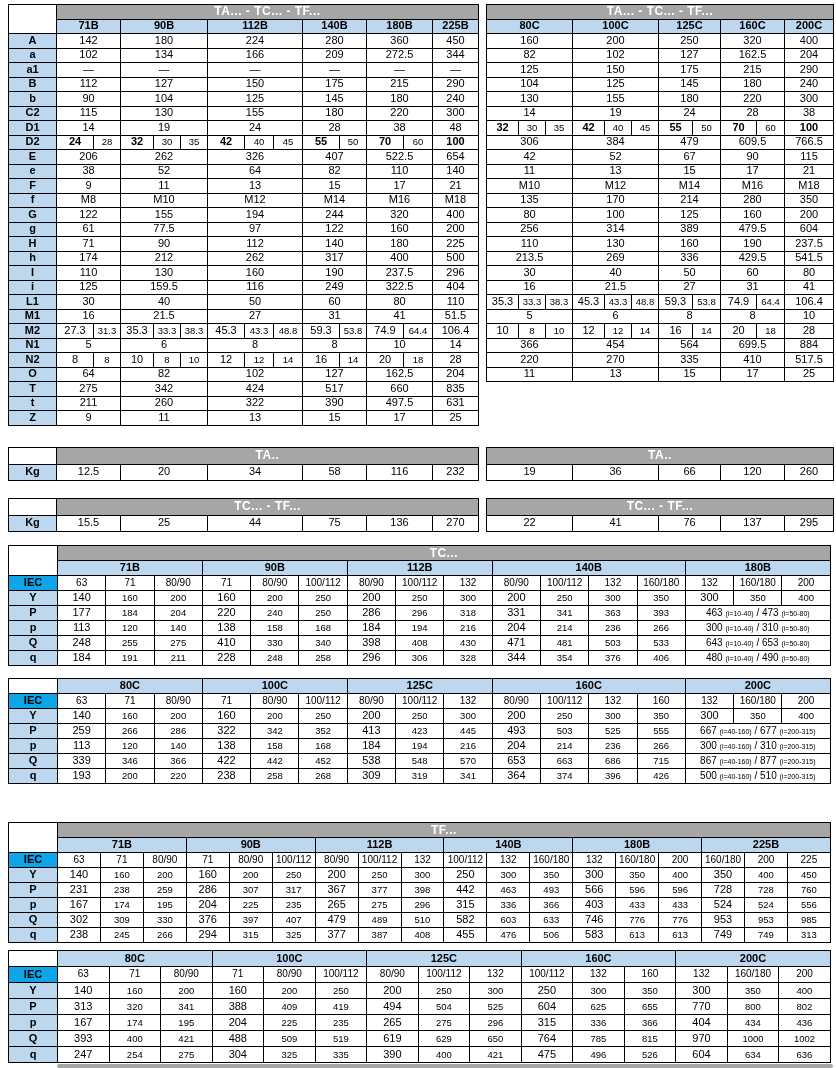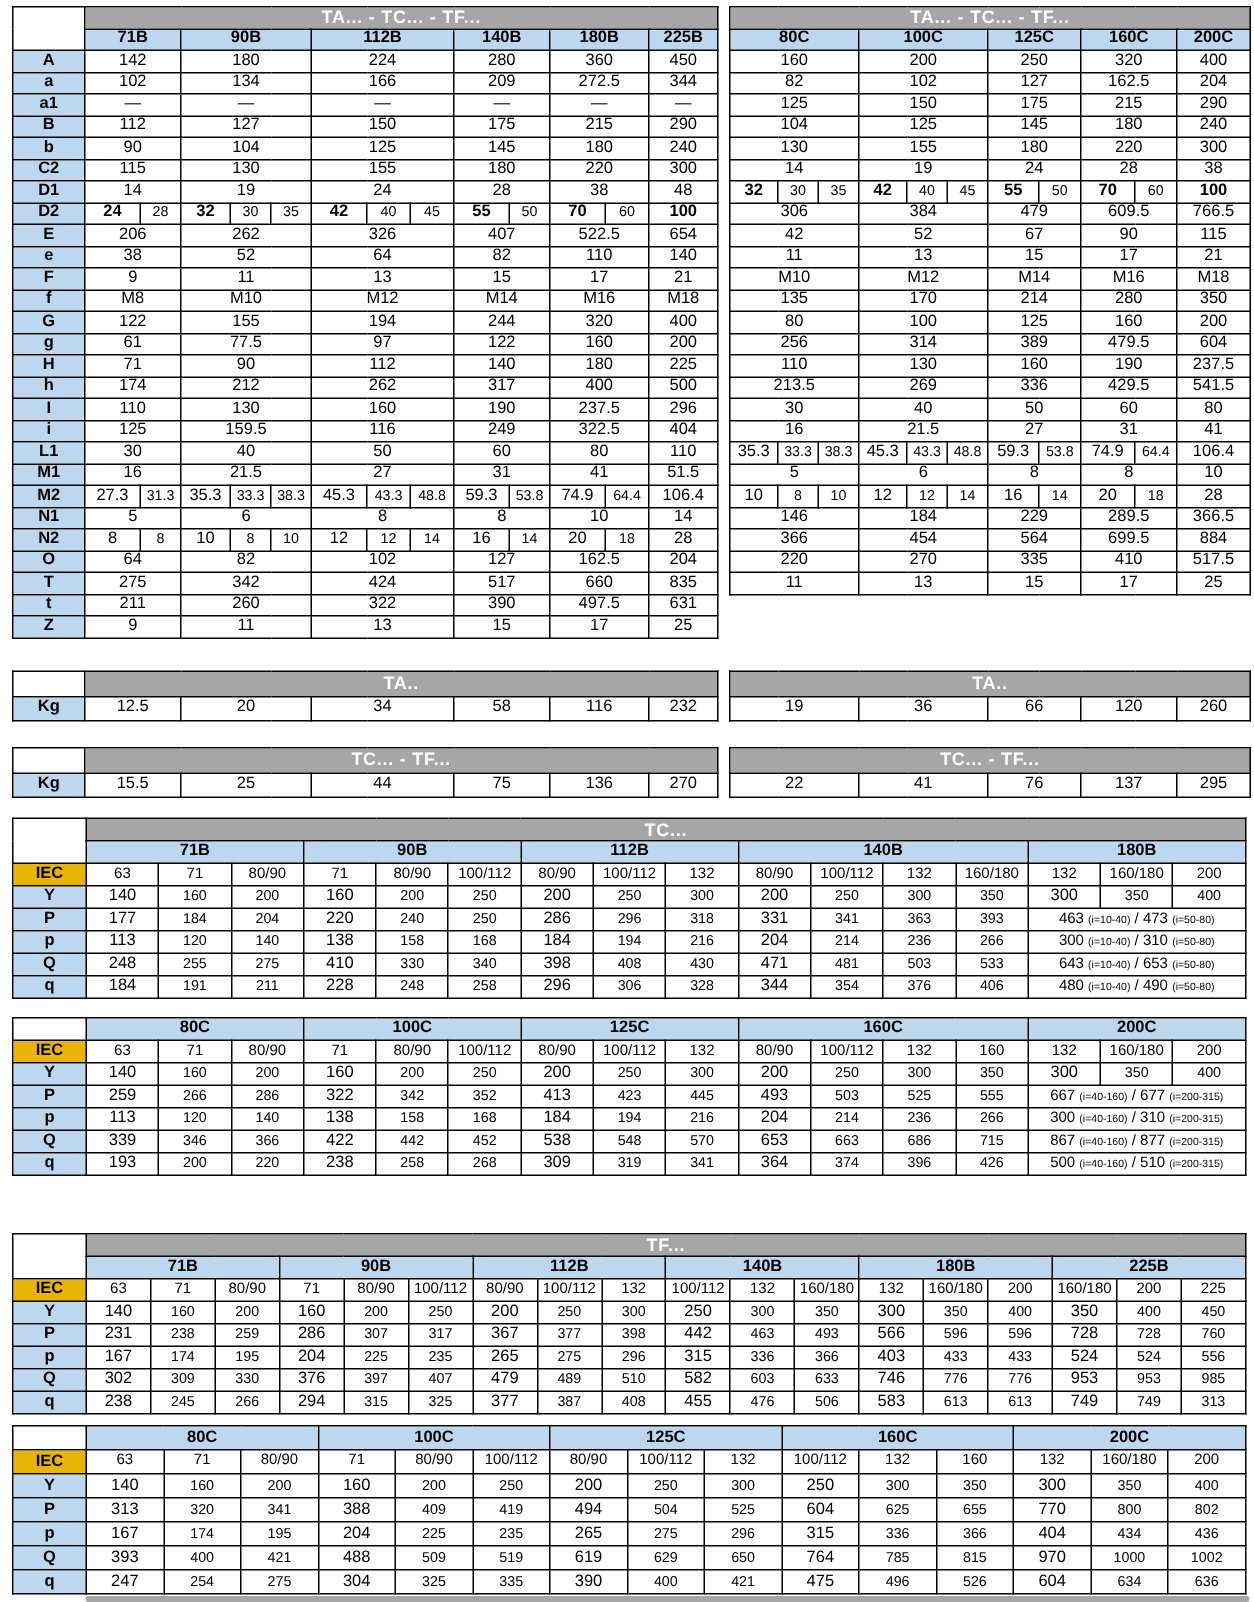--- a/index.html
+++ b/index.html
@@ -7,21 +7,21 @@
   #page{position:relative;width:836px;height:1068px;background:#ffffff;overflow:hidden;
         font-family:"Liberation Sans",sans-serif;}
   .slot{position:absolute;border-radius:18px;}
   table.grid{border-collapse:collapse;table-layout:fixed;color:var(--ink);
              font-family:"Liberation Sans",sans-serif;font-size:11px;}
   table.grid td{border:1px solid #000;text-align:center;vertical-align:middle;
                 padding:0;overflow:hidden;white-space:nowrap;line-height:1.05;}
   td.gray{background:var(--gray);color:#fff;font-weight:bold;font-size:12px;letter-spacing:.5px;}
   td.blue{background:var(--blue);font-weight:bold;}
   td.lbl{background:var(--blue);font-weight:bold;}
-  td.lbl.wl{background:#eab308;margin-top:40px;}
+  td.lbl.wl{background:#0ea5e9;margin-top:40px;}
   td.corner{background:#fff;}
   td.nocell{border:none;background:#fff;}
   td.pri{font-size:11px;}
   td.sub{font-size:9.5px;}
   td.iec{font-size:10px;font-weight:normal;}
   td.val{font-size:11px;}
   td.fm{font-size:10px;}
   td .fi{font-size:7px;}
   td.bold{font-weight:bold;}
   .dim td{height:13.5px;}
@@ -517,27 +517,20 @@
             <td class="pri">12</td>
             <td class="sub">12</td>
             <td class="sub">14</td>
             <td class="pri">16</td>
             <td class="sub">14</td>
             <td class="pri">20</td>
             <td class="sub">18</td>
             <td class="pri">28</td>
           </tr>
           <tr>
-            <td class="val" colspan="3">146</td>
-            <td class="val" colspan="3">184</td>
-            <td class="val" colspan="2">229</td>
-            <td class="val" colspan="2">289.5</td>
-            <td class="val" colspan="1">366.5</td>
-          </tr>
-          <tr>
             <td class="val" colspan="3">366</td>
             <td class="val" colspan="3">454</td>
             <td class="val" colspan="2">564</td>
             <td class="val" colspan="2">699.5</td>
             <td class="val" colspan="1">884</td>
           </tr>
           <tr>
             <td class="val" colspan="3">220</td>
             <td class="val" colspan="3">270</td>
             <td class="val" colspan="2">335</td>

